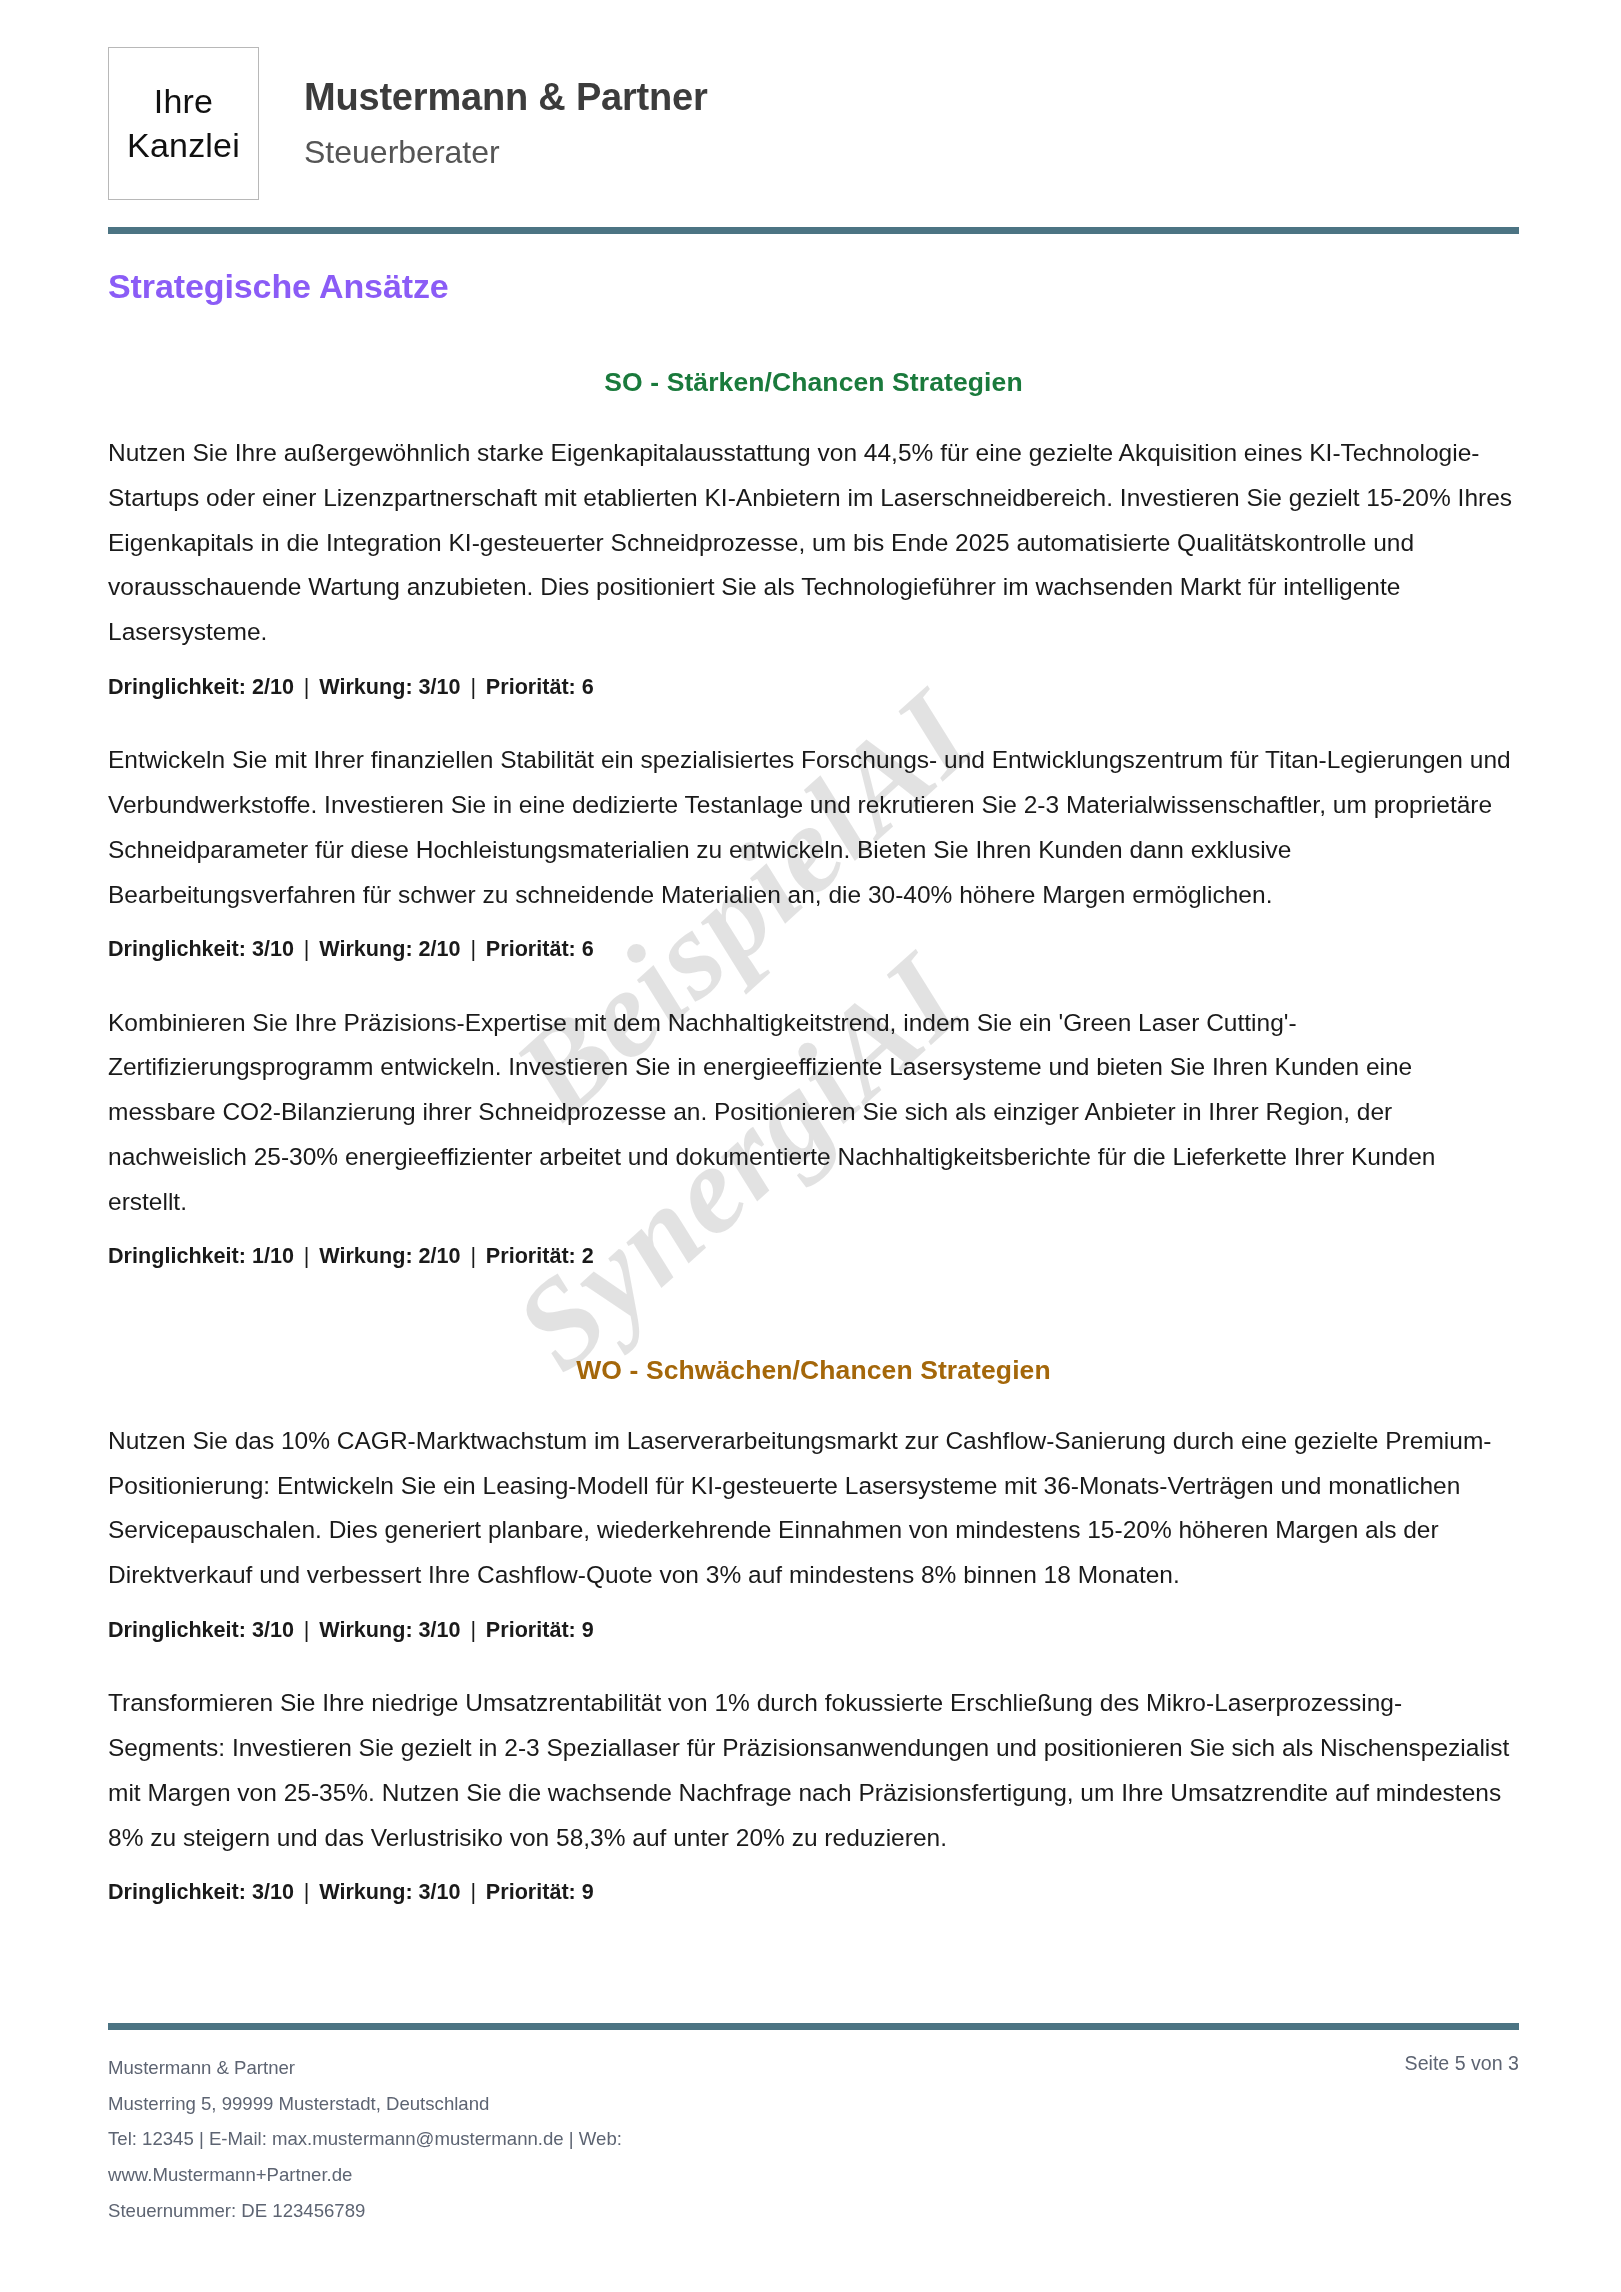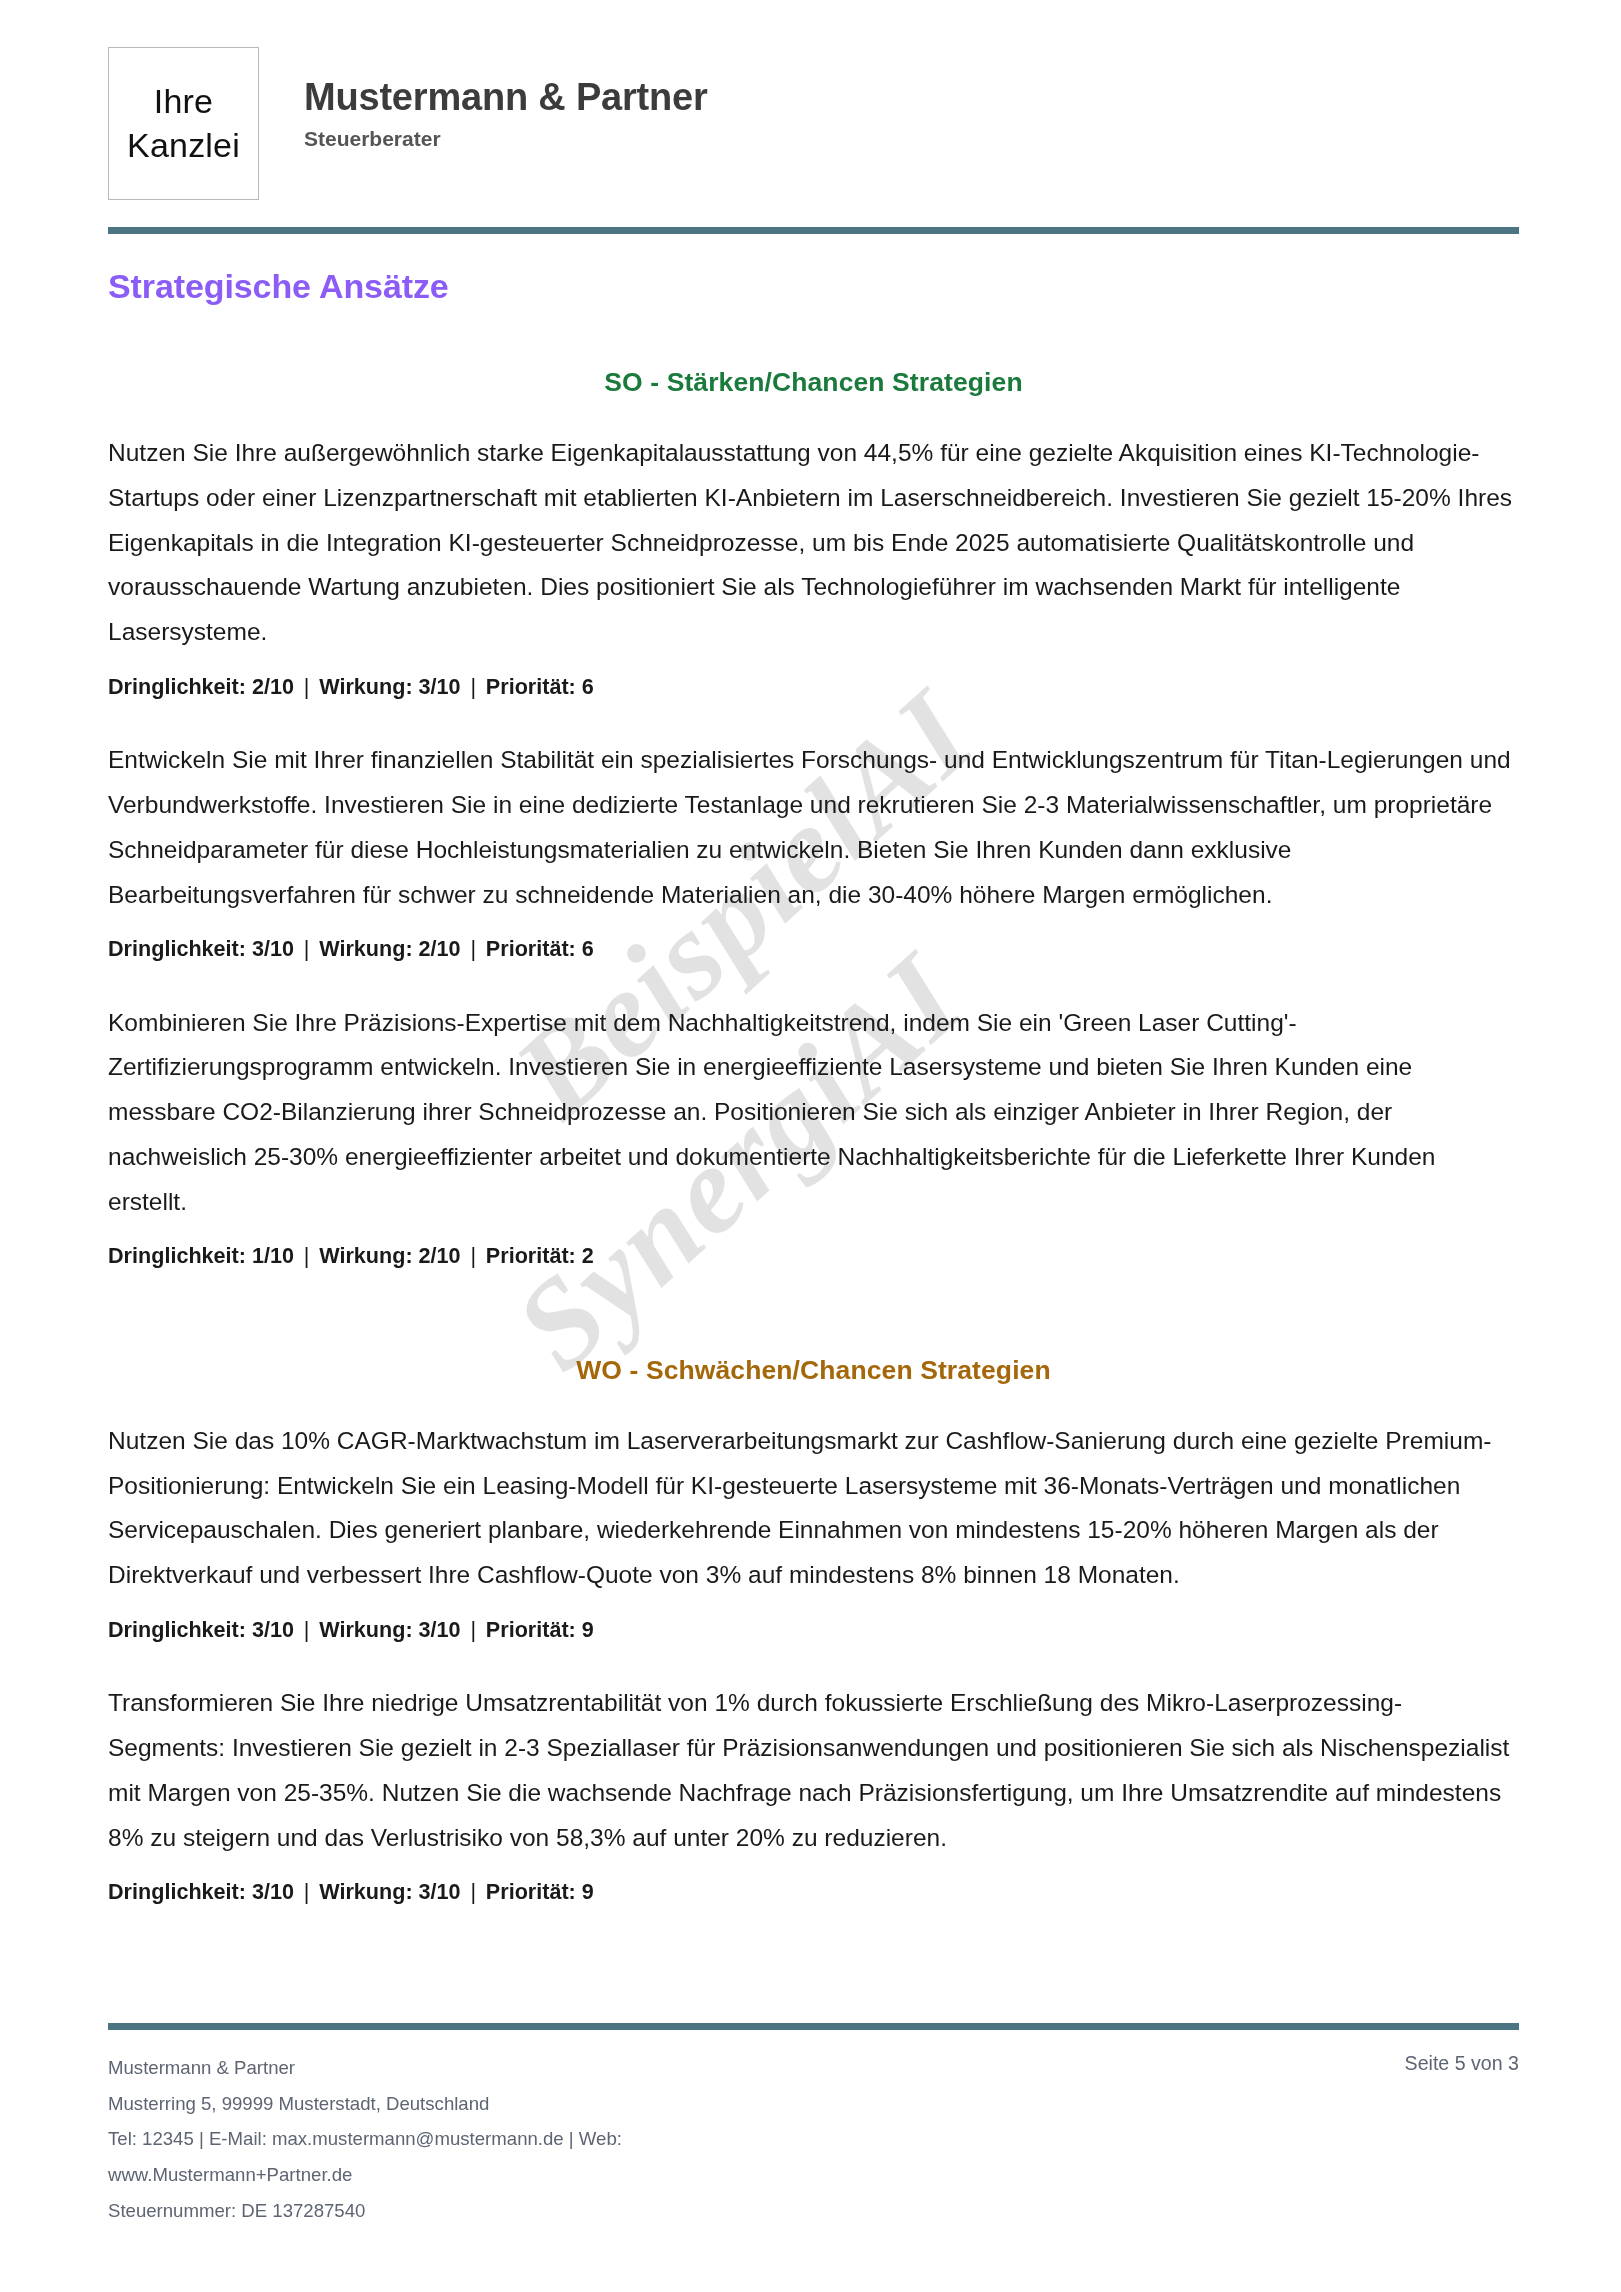--- a/index.html
+++ b/index.html
@@ -93,23 +93,23 @@
     padding-top: 29px;
   }
   .firm-name {
     font-size: 38px;
     font-weight: 700;
     color: #3c3c3c;
     letter-spacing: -0.2px;
     line-height: 1.15;
   }
   .firm-sub {
-    margin-top: 7px;
-    font-size: 21px;
-    font-weight: 700;
+    margin-top: 14px;
+    font-size: 32px;
+    font-weight: 400;
     color: #555555;
   }
 
   
   .rule-top {
     position: absolute;
     left: 108px;
     top: 227px;
     width: 1411px;
     height: 6.9px;
@@ -262,19 +262,19 @@
   </div>
 
   <div class="rule-bottom"></div>
 
   <div class="footer">
     <div class="footer-left">
       <div>Mustermann &amp; Partner</div>
       <div>Musterring 5, 99999 Musterstadt, Deutschland</div>
       <div>Tel: 12345 | E-Mail: max.mustermann@mustermann.de | Web:</div>
       <div>www.Mustermann+Partner.de</div>
-      <div>Steuernummer: DE 137287540</div>
+      <div>Steuernummer: DE 123456789</div>
     </div>
     <div class="footer-right">Seite 5 von 3</div>
   </div>
 
 </div>
 
 
 </body></html>

